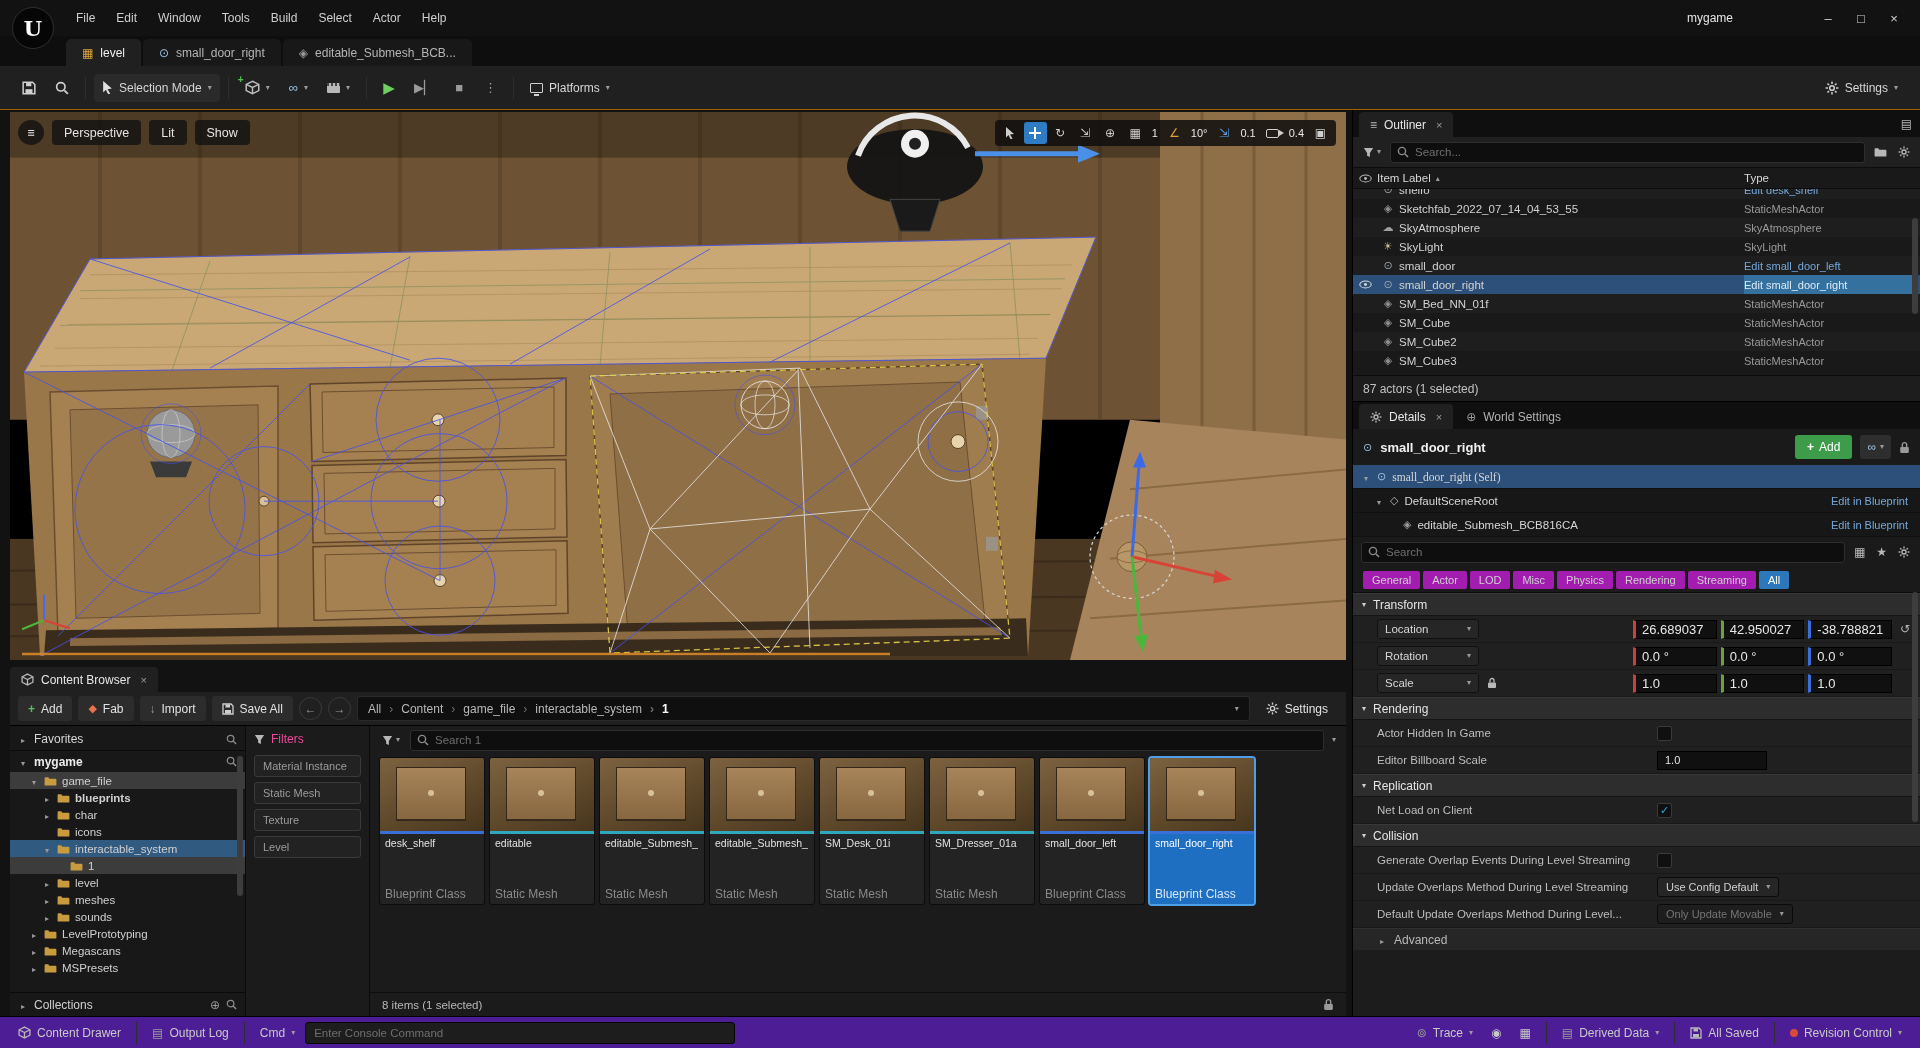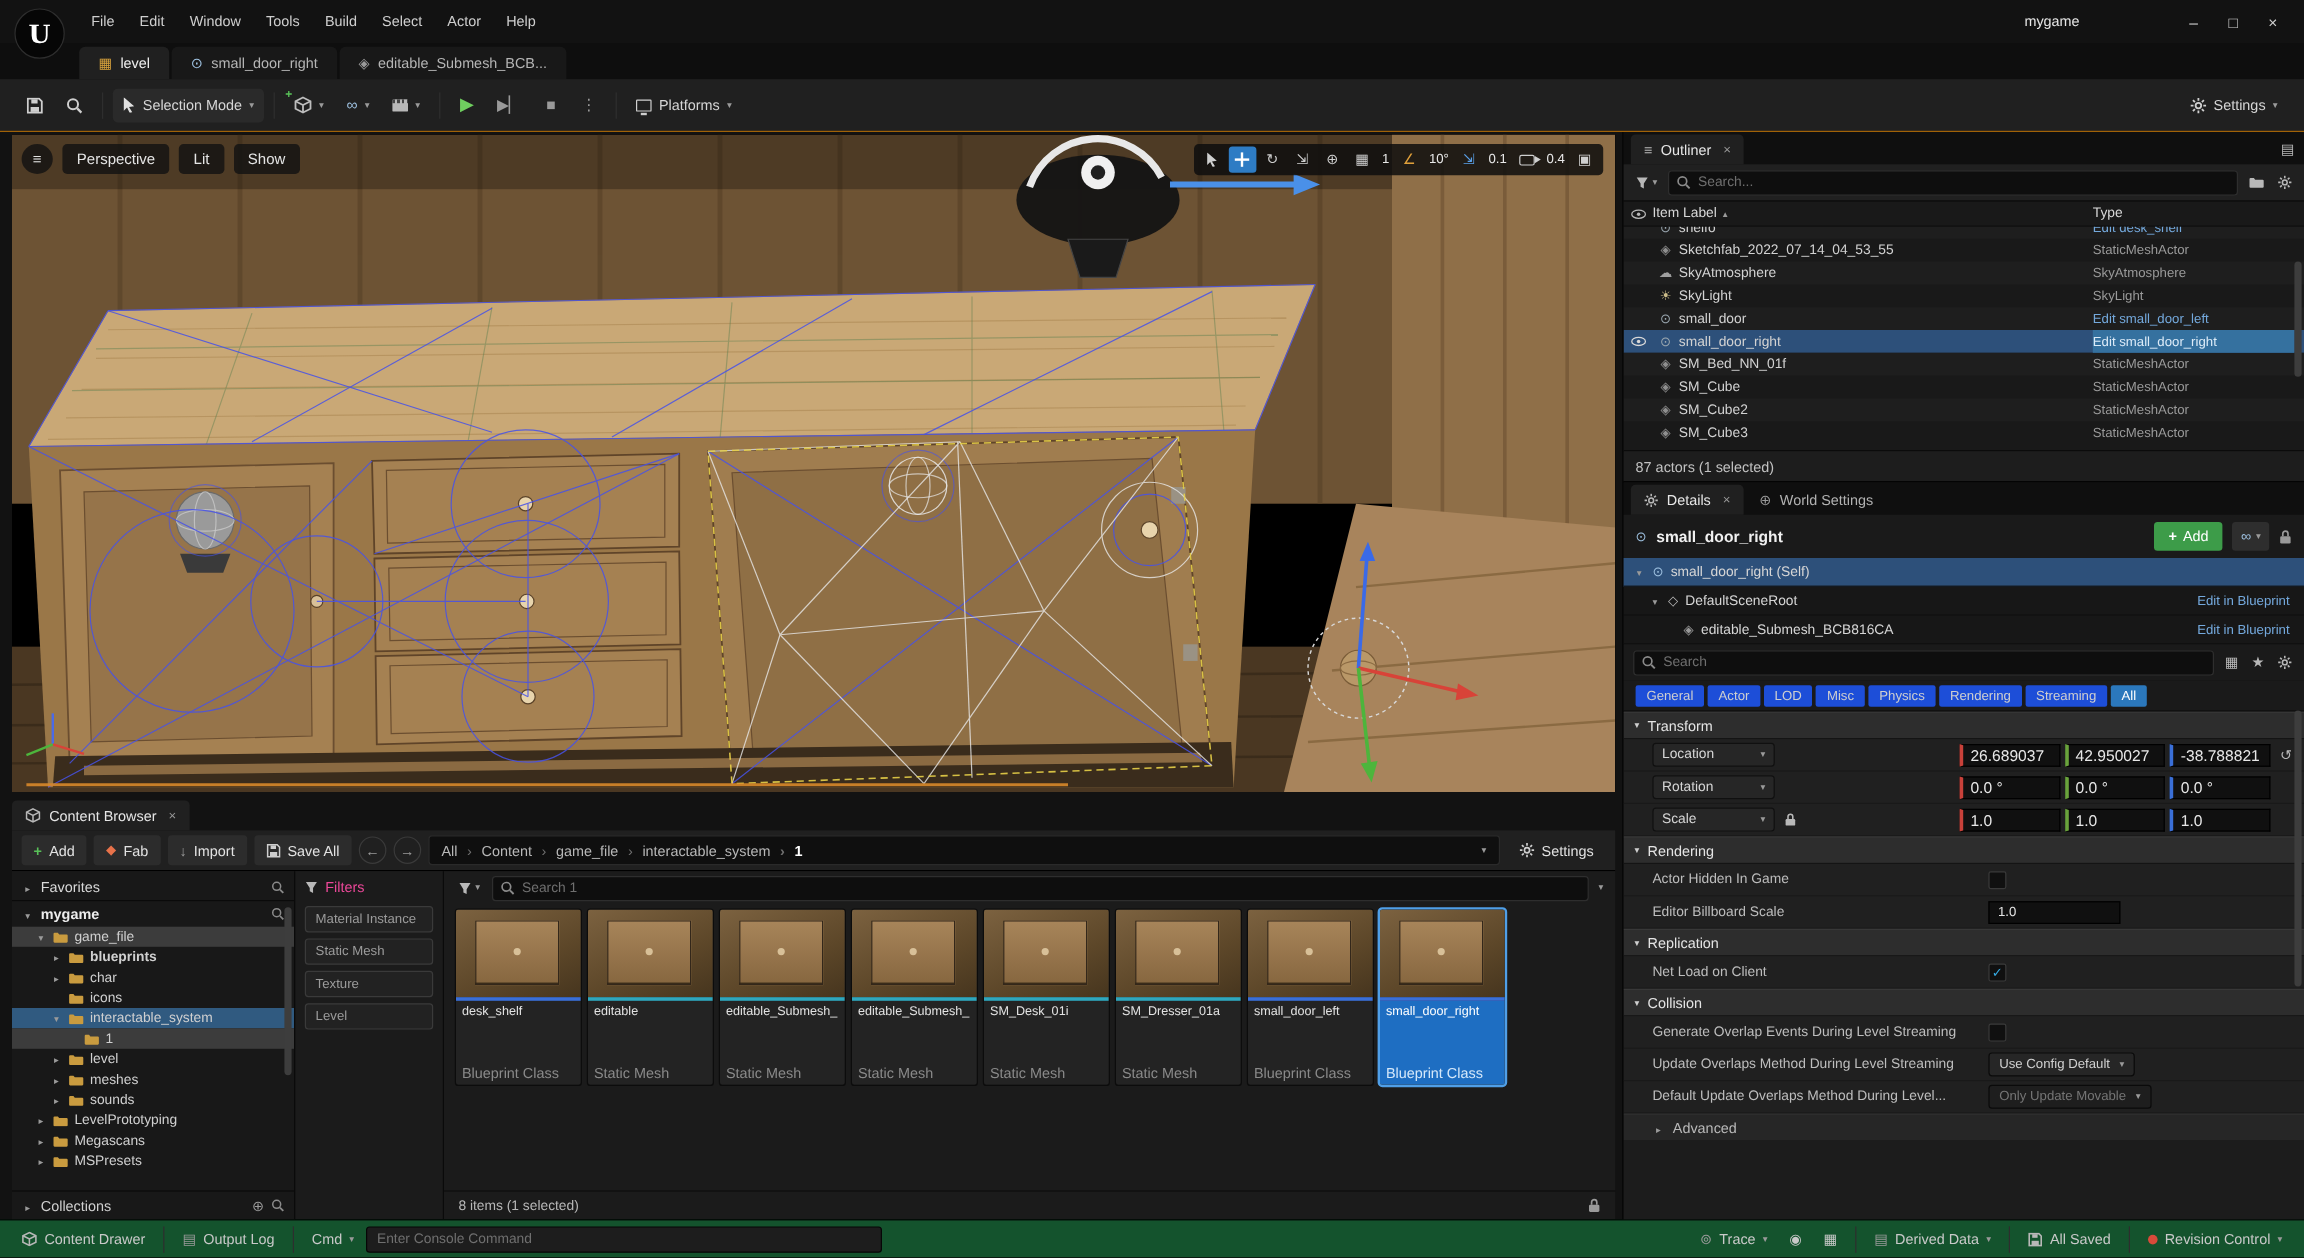--- a/index.html
+++ b/index.html
@@ -154,21 +154,21 @@
 .sqbtn{height:24px;display:flex;align-items:center;gap:4px;padding:0 7px;background:#2e2e2e;border-radius:3px;color:#cfcfcf;cursor:pointer}
 .comps{flex:none;background:#171717}
 .crow{height:24px;display:flex;align-items:center;gap:6px;padding-right:12px;font-size:11.5px;color:#d6d6d6;border-bottom:1px solid #101010;cursor:pointer}
 .crow.sel{background:#2d507a}
 .cic::before{font-size:11px}
 .cic.bp::before{content:"⊙";color:#9ec1e0}
 .cic.scene::before{content:"◇";color:#b8b8b8}
 .cic.mesh::before{content:"◈";color:#9a9a9a}
 .lnk{margin-left:auto;color:#74a9dd;font-size:11px;cursor:pointer}
 .cats{height:26px;display:flex;align-items:center;gap:3px;padding:0 10px;background:#1a1a1a;border-bottom:1px solid #0c0c0c;flex:none}
-.cat{height:18px;padding:0 9px;background:#1d4ed8;border-radius:2px;display:flex;align-items:center;font-size:11px;color:#cfcfcf;cursor:pointer}
+.cat{height:18px;padding:0 9px;background:#a21caf;border-radius:2px;display:flex;align-items:center;font-size:11px;color:#cfcfcf;cursor:pointer}
 .cat.active{background:#2b78bc;color:#fff}
 .sections{flex:1;background:#1c1c1c;overflow:hidden}
 .sechdr{height:23px;display:flex;align-items:center;gap:7px;padding:0 9px;background:#2d2d2d;border-top:1px solid #383838;border-bottom:1px solid #141414;color:#e4e4e4;cursor:pointer}
 .sechdr .chv{color:#cfcfcf}
 .trow{display:flex;align-items:center;height:27px;padding:0 6px 0 24px;background:#202020;border-bottom:1px solid #191919;gap:4px}
 .tlabelcol{width:252px;flex:none;display:flex;align-items:center;gap:8px}
 .tdrop{width:102px;height:20px;background:#262626;border:1px solid #101010;border-radius:3px;display:flex;align-items:center;justify-content:space-between;padding:0 7px;font-size:11.5px;color:#d6d6d6;cursor:pointer}
 .tlock{visibility:hidden;color:#b8b8b8}
 .tlock.show{visibility:visible}
 .nf{flex:1;height:19px;background:#101010;border:1px solid #000;border-left:3px solid #555;display:flex;align-items:center;padding:0 6px;color:#e8e8e8;font-size:13px;cursor:text}
@@ -182,21 +182,21 @@
 .cbx{width:15px;height:15px;background:#101010;border:1px solid #3a3a3a;border-radius:2px;display:flex;align-items:center;justify-content:center;cursor:pointer;color:transparent;font-size:11px}
 .cbx.on{color:#35a8e0}
 .cbx::before{content:"✓"}
 .nfs{width:110px;height:19px;background:#101010;border:1px solid #000;display:flex;align-items:center;padding:0 7px;font-size:11px;color:#e4e4e4;cursor:text}
 .ddl{height:20px;background:#262626;border:1px solid #0a0a0a;border-radius:3px;display:flex;align-items:center;gap:8px;padding:0 8px;font-size:11px;color:#d0d0d0;cursor:pointer;white-space:nowrap}
 .ddl.dis{color:#757575;background:#1e1e1e}
 .advrow{height:22px;display:flex;align-items:center;gap:7px;padding:0 24px;background:#262626;border-top:1px solid #303030;color:#b8b8b8;cursor:pointer}
 .vthumb{position:absolute;right:2px;width:6px;background:#3d3d3d;border-radius:3px;z-index:5}
 
 
-#statusbar{height:32px;background:#14532d;border-top:1px solid #000;display:flex;align-items:center;gap:2px;padding:0 10px;flex:none}
+#statusbar{height:32px;background:#4c1d95;border-top:1px solid #000;display:flex;align-items:center;gap:2px;padding:0 10px;flex:none}
 .sbi{display:flex;align-items:center;gap:6px;color:#c9c9c9;padding:0 8px;height:24px;border-radius:3px;cursor:pointer;white-space:nowrap}
 #console{width:430px;height:22px;background:#1d1d1d;border:1px solid #060606;border-radius:3px;color:#c8c8c8;font:11.5px "Liberation Sans",sans-serif;padding:0 8px}
 .reddot{width:8px;height:8px;border-radius:50%;background:#d84a3a}
 .sbright{margin-left:auto;display:flex;align-items:center;gap:2px}
 </style>
 </head>
 <body>
 
 <svg width="0" height="0" style="position:absolute">
 <defs>
@@ -1004,21 +1004,21 @@
           <span class="sqbtn">
               <span style="color:#9ec1e0">∞</span>
               <span class="chv">▾</span>
             </span>
           <svg class="ic" width="11" height="13" style="color:#9a9a9a">
               <use href="#sym-lock"></use>
             </svg>
         </div>
         <div class="comps">
 
-        <div class="crow sel" style="padding-left: 8px;">
+        <div class="crow sel" style="padding-left: 8px; font-family: Liberation Serif, serif;">
               <span class="arr open"></span>
               <span class="cic bp"></span>
               <span>small_door_right (Self)</span>
               <span class="lnk"></span>
             </div>
             <div class="crow" style="padding-left: 21px;">
               <span class="arr open"></span>
               <span class="cic scene"></span>
               <span>DefaultSceneRoot</span>
               <span class="lnk">Edit in Blueprint</span>

